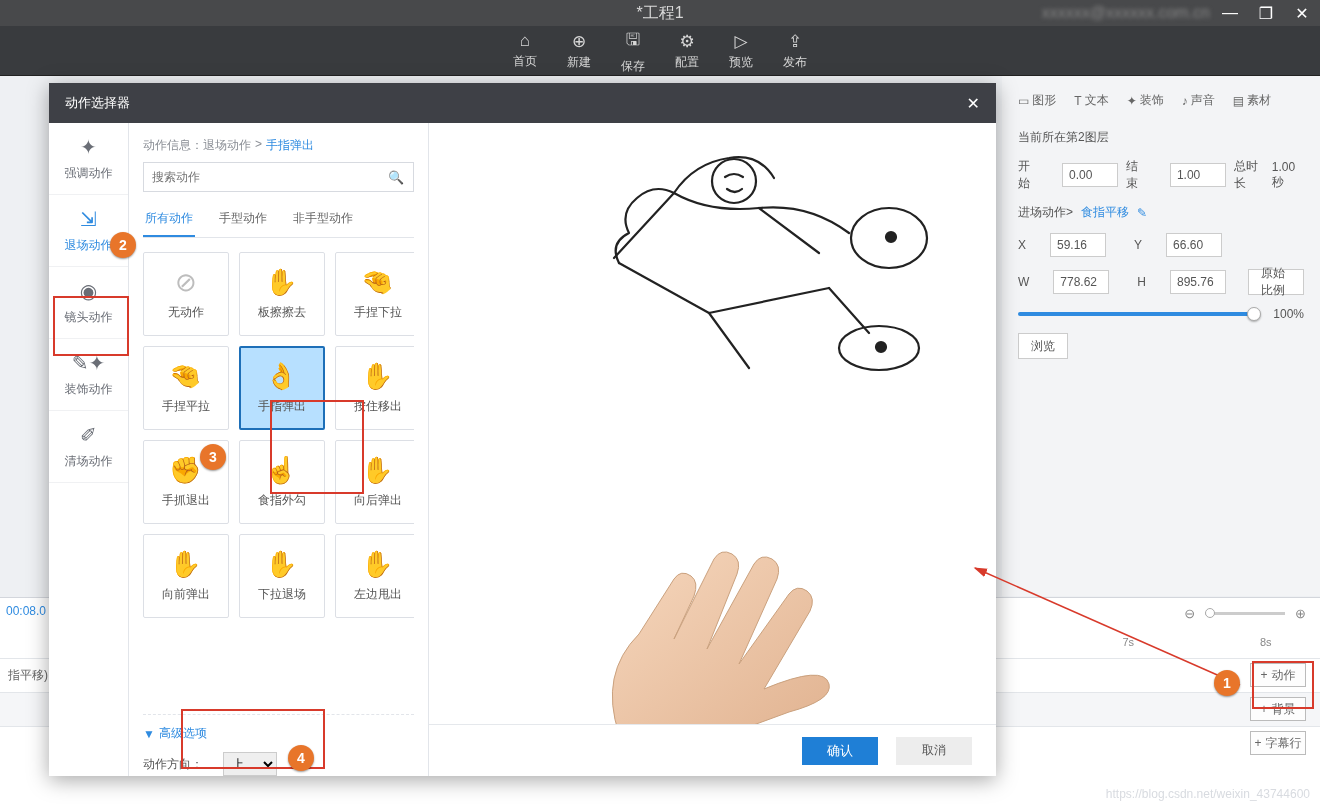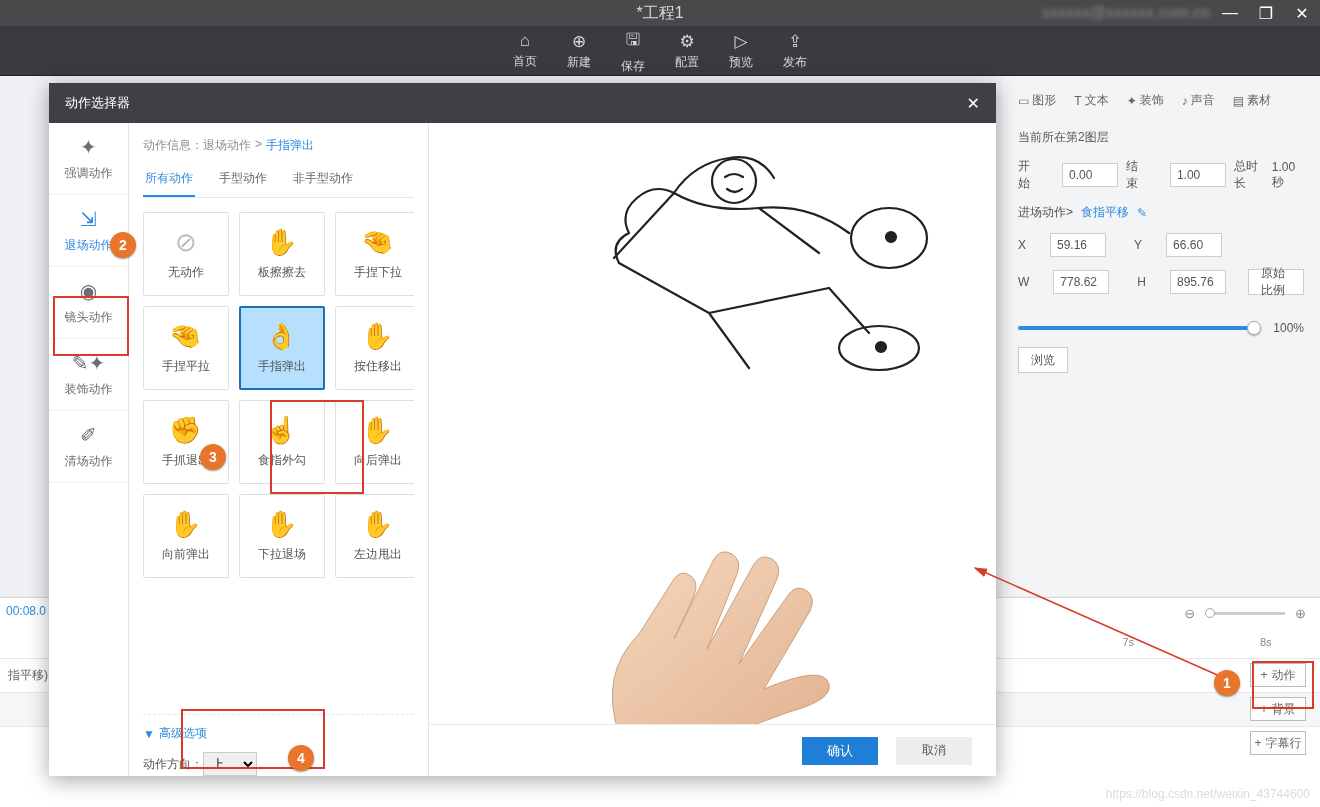--- a/index.html
+++ b/index.html
@@ -66,21 +66,21 @@
 .grid-scroll::-webkit-scrollbar { width:8px; } .grid-scroll::-webkit-scrollbar-thumb{ background:#cfd3da; border-radius:4px; }
 .cards { display:grid; grid-template-columns:repeat(3,86px); gap:10px; }
 .card { width:86px; height:84px; border:1px solid #dcdfe5; border-radius:2px; display:flex; flex-direction:column; align-items:center; justify-content:center; gap:6px; color:#e85b4f; cursor:pointer; background:#fff; }
 .card.selected { background:#b7e0ff; border:2px solid #1d6fb8; }
 .card .ic { font-size:26px; }
 .card .lbl { font-size:12px; color:#555; }
 .card.none .ic { color:#bdbdbd; }
 
 .adv { border-top:1px dashed #e2e5ea; padding-top:10px; margin-top:auto; color:#2f8be0; font-size:12px; }
 .adv .hdr { display:flex; align-items:center; gap:4px; cursor:pointer; }
-.adv .row { margin-top:10px; display:flex; align-items:center; gap:0; color:#555; }
+.adv .row { margin-top:10px; display:flex; align-items:center; gap:20px; color:#555; }
 .adv select { height:24px; width:54px; border:1px solid #ccc; padding:0 4px; font-size:12px; }
 
 
 .preview { flex:1; position:relative; background:#fff; display:flex; flex-direction:column; }
 .preview .canvas { flex:1; position:relative; overflow:hidden; }
 .preview .footer { height:52px; border-top:1px solid #e5e8ec; display:flex; align-items:center; justify-content:flex-end; gap:18px; padding-right:24px; }
 .btn-primary { width:76px; height:28px; background:#1f7fd6; color:#fff; border:none; font-size:13px; cursor:pointer;font-family:Liberation Serif, serif; }
 .btn-default { width:76px; height:28px; background:#ededed; color:#555; border:none; font-size:12px; cursor:pointer; }
 
 
@@ -164,21 +164,21 @@
     <span style="margin-left:20px">Y</span>
       <input type="text" value="66.60" style="">
   </div>
   <div class="row">
     <span>W</span>
       <input type="text" value="778.62" style="">
     <span style="margin-left:20px">H</span>
       <input type="text" value="895.76" style="">
     <span class="btn" style="margin-left:14px">原始比例</span>
   </div>
-  <div class="row" style="margin-top:26px">
+  <div class="row" style="margin-top:12px">
     <div class="slider-track">
         <div class="thumb"></div>
       </div>
     <span>100%</span>
   </div>
   <div class="row">
       <span class="btn">浏览</span>
     </div>
 </div>
 
@@ -238,20 +238,24 @@
           <span class="ic">✐</span>
           <span>清场动作</span>
         </div>
     </div>
 
     <div class="mid">
       <div class="breadcrumb">
         <span>动作信息：退场动作</span>
         <span> &gt; </span>
         <span class="cur">手指弹出</span>
+      </div>
+      <div class="search">
+        <input placeholder="搜索动作" style="">
+        <span>🔍</span>
       </div>
       <div class="subtabs">
         <div class="st active">所有动作</div>
         <div class="st">手型动作</div>
         <div class="st">非手型动作</div>
       </div>
       <div class="grid grid-scroll">
         <div class="cards">
           <div class="card none">
               <span class="ic">⊘</span>

